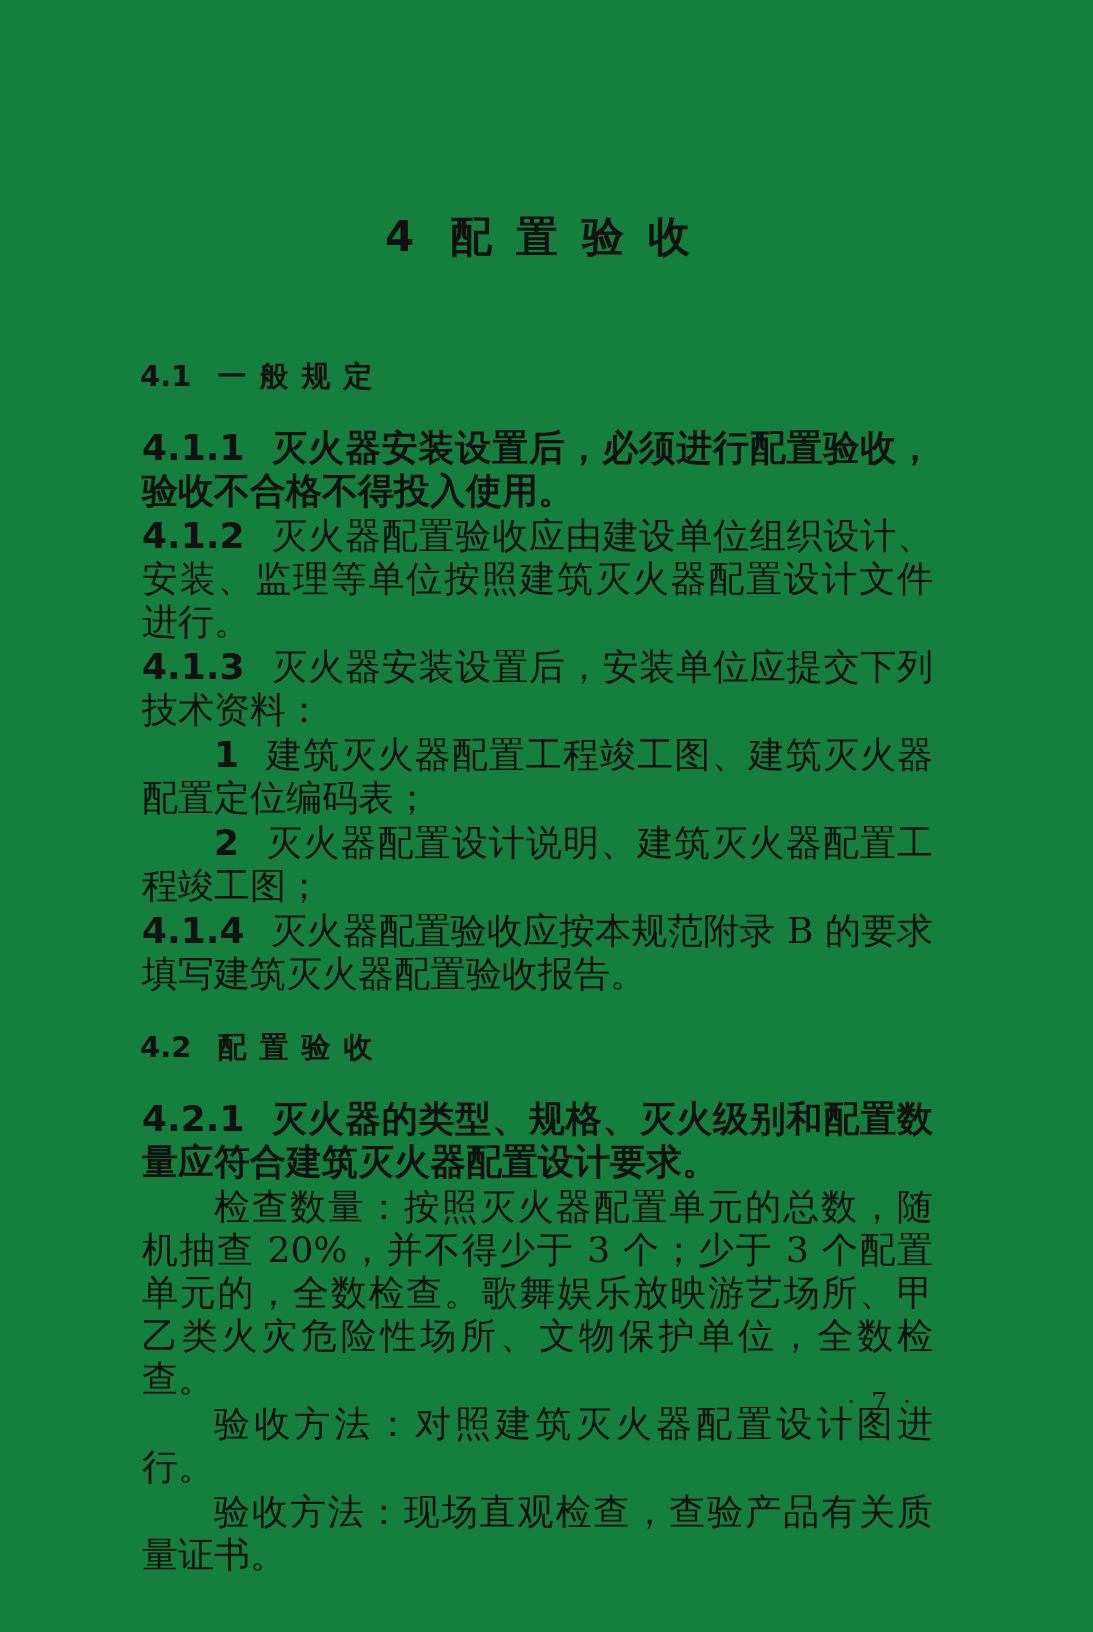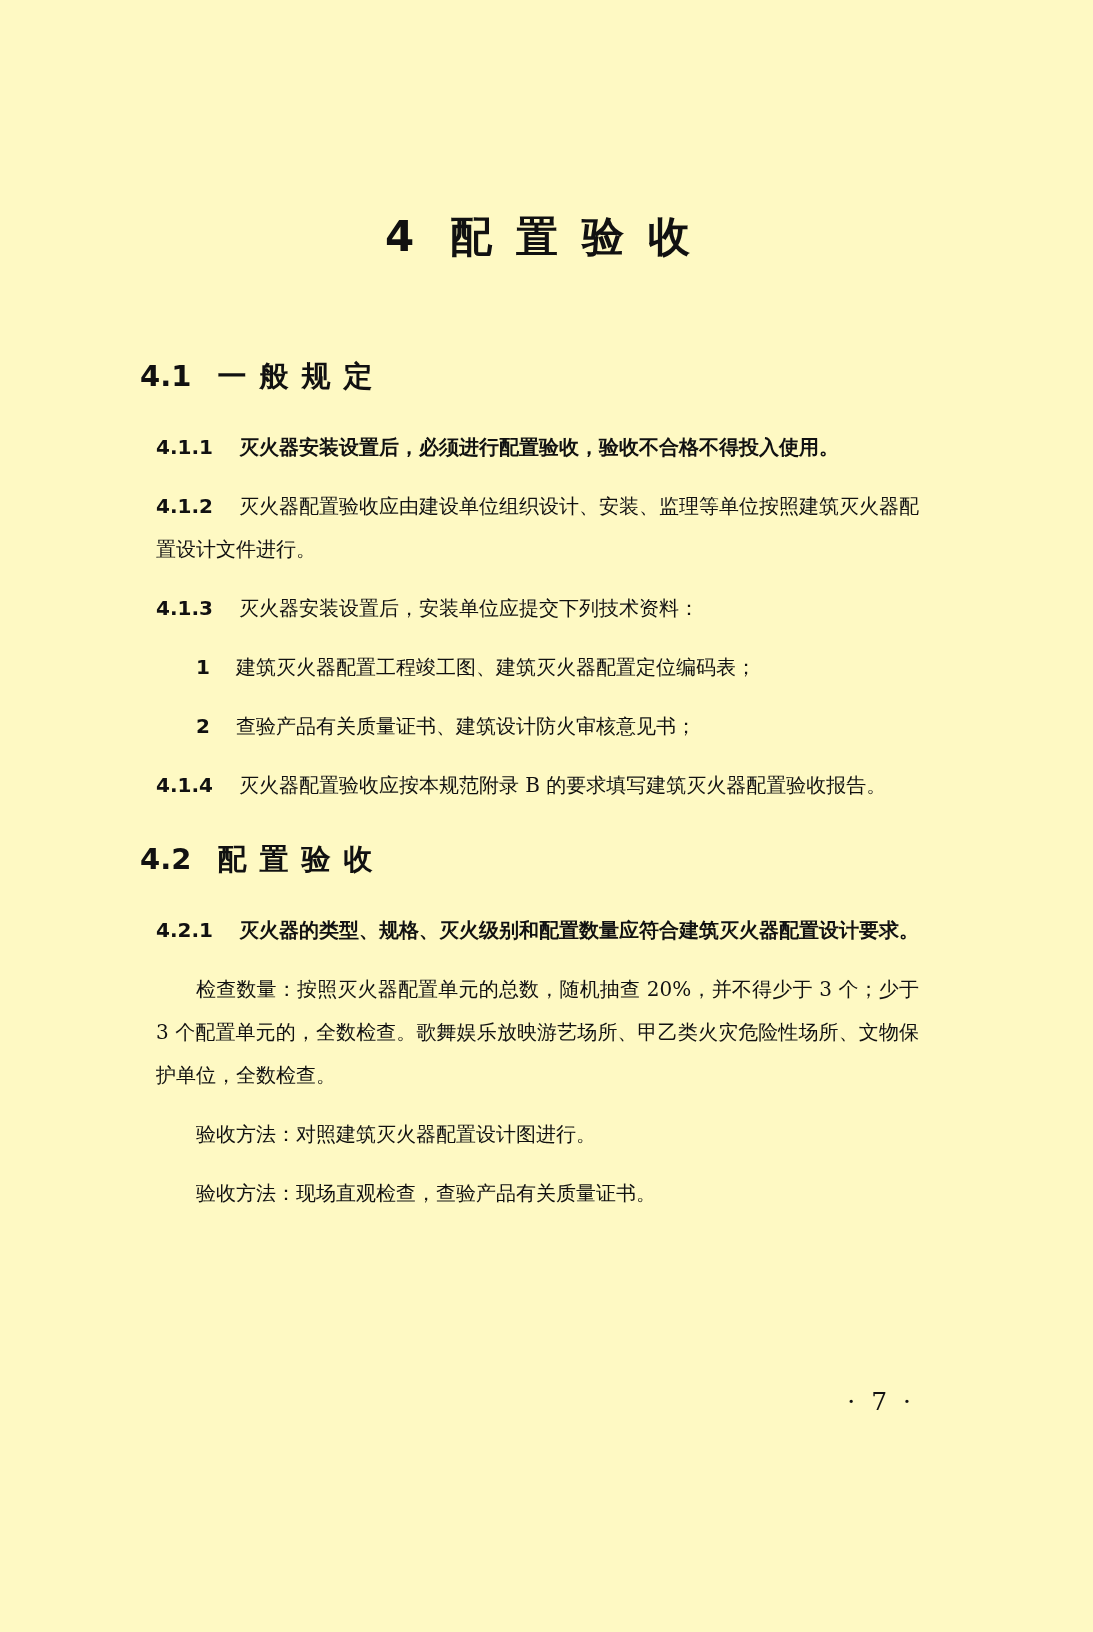--- a/index.html
+++ b/index.html
@@ -5,21 +5,21 @@
   html, body {
     margin: 0;
     padding: 0;
     background: #e8e8e6;
   }
   .page {
     position: relative;
     width: 1093px;
     height: 1632px;
     margin: 0 auto;
-    background: #fef9c3;
+    background: #15803d;
     color: #111;
     overflow: hidden;
     font-family: "DejaVu Serif", "Liberation Serif", serif;
   }
   .content {
     padding: 212px 158px 0 140px;
   }
   
   .chapter {
     margin: 0 0 96px 0;
@@ -50,22 +50,22 @@
   }
   .sec-num {
     margin-right: 26px;
   }
   .sec-title {
     letter-spacing: 13px;
     margin-right: -13px;
   }
   
   .para {
-    margin: 16px;
-    font-size: 20px;
+    margin: 2px;
+    font-size: 36px;
     line-height: 43px;
     text-align: justify;
     text-justify: inter-ideograph;
   }
   .para .num {
     font-family: "DejaVu Sans", "Liberation Sans", sans-serif;
     font-weight: 700;
     margin-right: 26px;
   }
   .para.indent {
@@ -93,21 +93,21 @@
   <div class="content">
     <h1 class="chapter">
       <span class="ch-num">4</span><span class="ch-title">配置验收</span>
     </h1>
     <div id="sections">
         <h2 class="section"><span class="sec-num">4.1</span><span class="sec-title">一般规定</span></h2>
         <p class="para bold"><span class="num">4.1.1</span><span class="txt">灭火器安装设置后，必须进行配置验收，验收不合格不得投入使用。</span></p>
         <p class="para"><span class="num">4.1.2</span><span class="txt">灭火器配置验收应由建设单位组织设计、安装、监理等单位按照建筑灭火器配置设计文件进行。</span></p>
         <p class="para"><span class="num">4.1.3</span><span class="txt">灭火器安装设置后，安装单位应提交下列技术资料：</span></p>
         <p class="para indent"><span class="num">1</span><span class="txt">建筑灭火器配置工程竣工图、建筑灭火器配置定位编码表；</span></p>
-        <p class="para indent"><span class="num">2</span><span class="txt">查验产品有关质量证书、建筑设计防火审核意见书；</span></p>
+        <p class="para indent"><span class="num">2</span><span class="txt">灭火器配置设计说明、建筑灭火器配置工程竣工图；</span></p>
         <p class="para"><span class="num">4.1.4</span><span class="txt">灭火器配置验收应按本规范附录 B 的要求填写建筑灭火器配置验收报告。</span></p>
         <h2 class="section"><span class="sec-num">4.2</span><span class="sec-title">配置验收</span></h2>
         <p class="para bold"><span class="num">4.2.1</span><span class="txt">灭火器的类型、规格、灭火级别和配置数量应符合建筑灭火器配置设计要求。</span></p>
         <p class="para indent"><span class="txt">检查数量：按照灭火器配置单元的总数，随机抽查 20%，并不得少于 3 个；少于 3 个配置单元的，全数检查。歌舞娱乐放映游艺场所、甲乙类火灾危险性场所、文物保护单位，全数检查。</span></p>
         <p class="para indent"><span class="txt">验收方法：对照建筑灭火器配置设计图进行。</span></p>
         <p class="para indent"><span class="txt">验收方法：现场直观检查，查验产品有关质量证书。</span></p>
       </div>
   </div>
   <div class="pageno">· 7 ·</div>
 </div>

